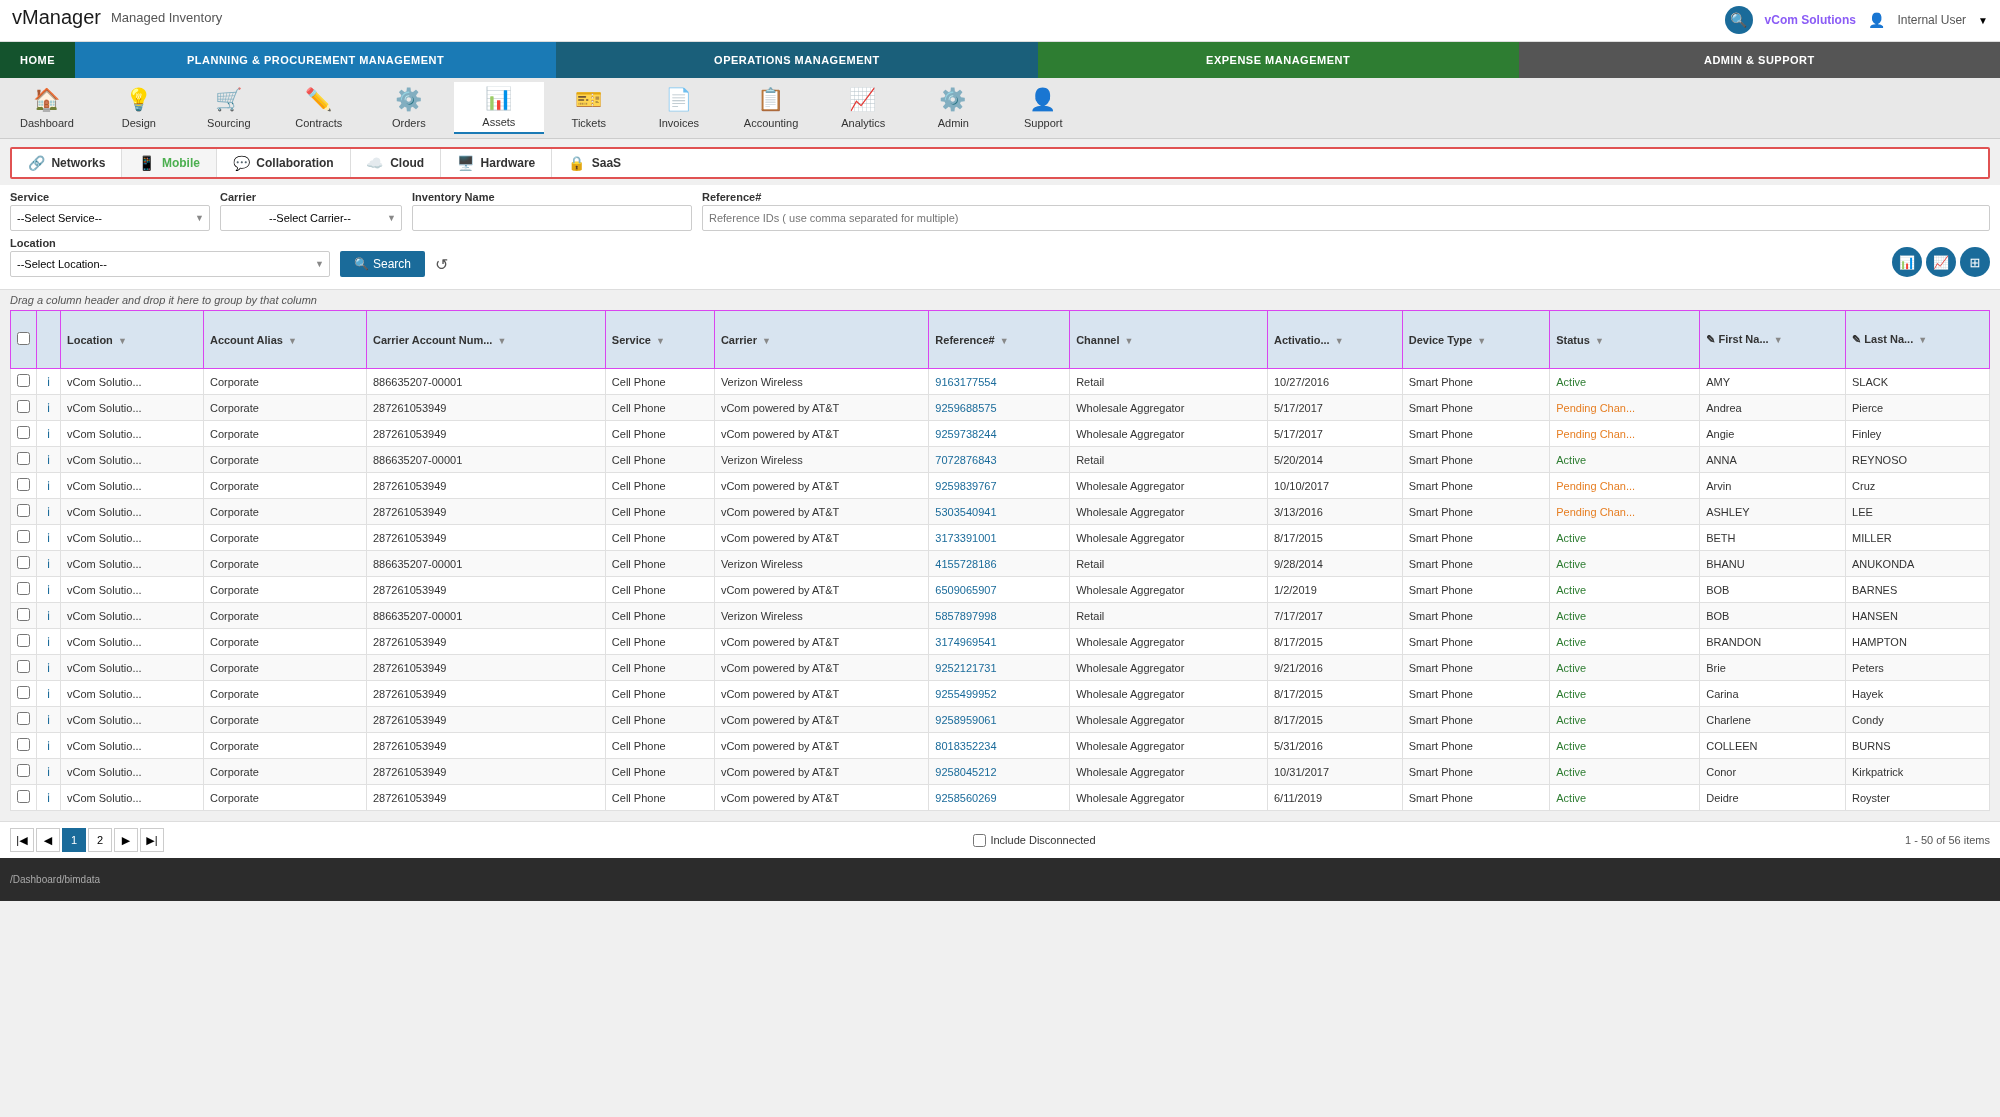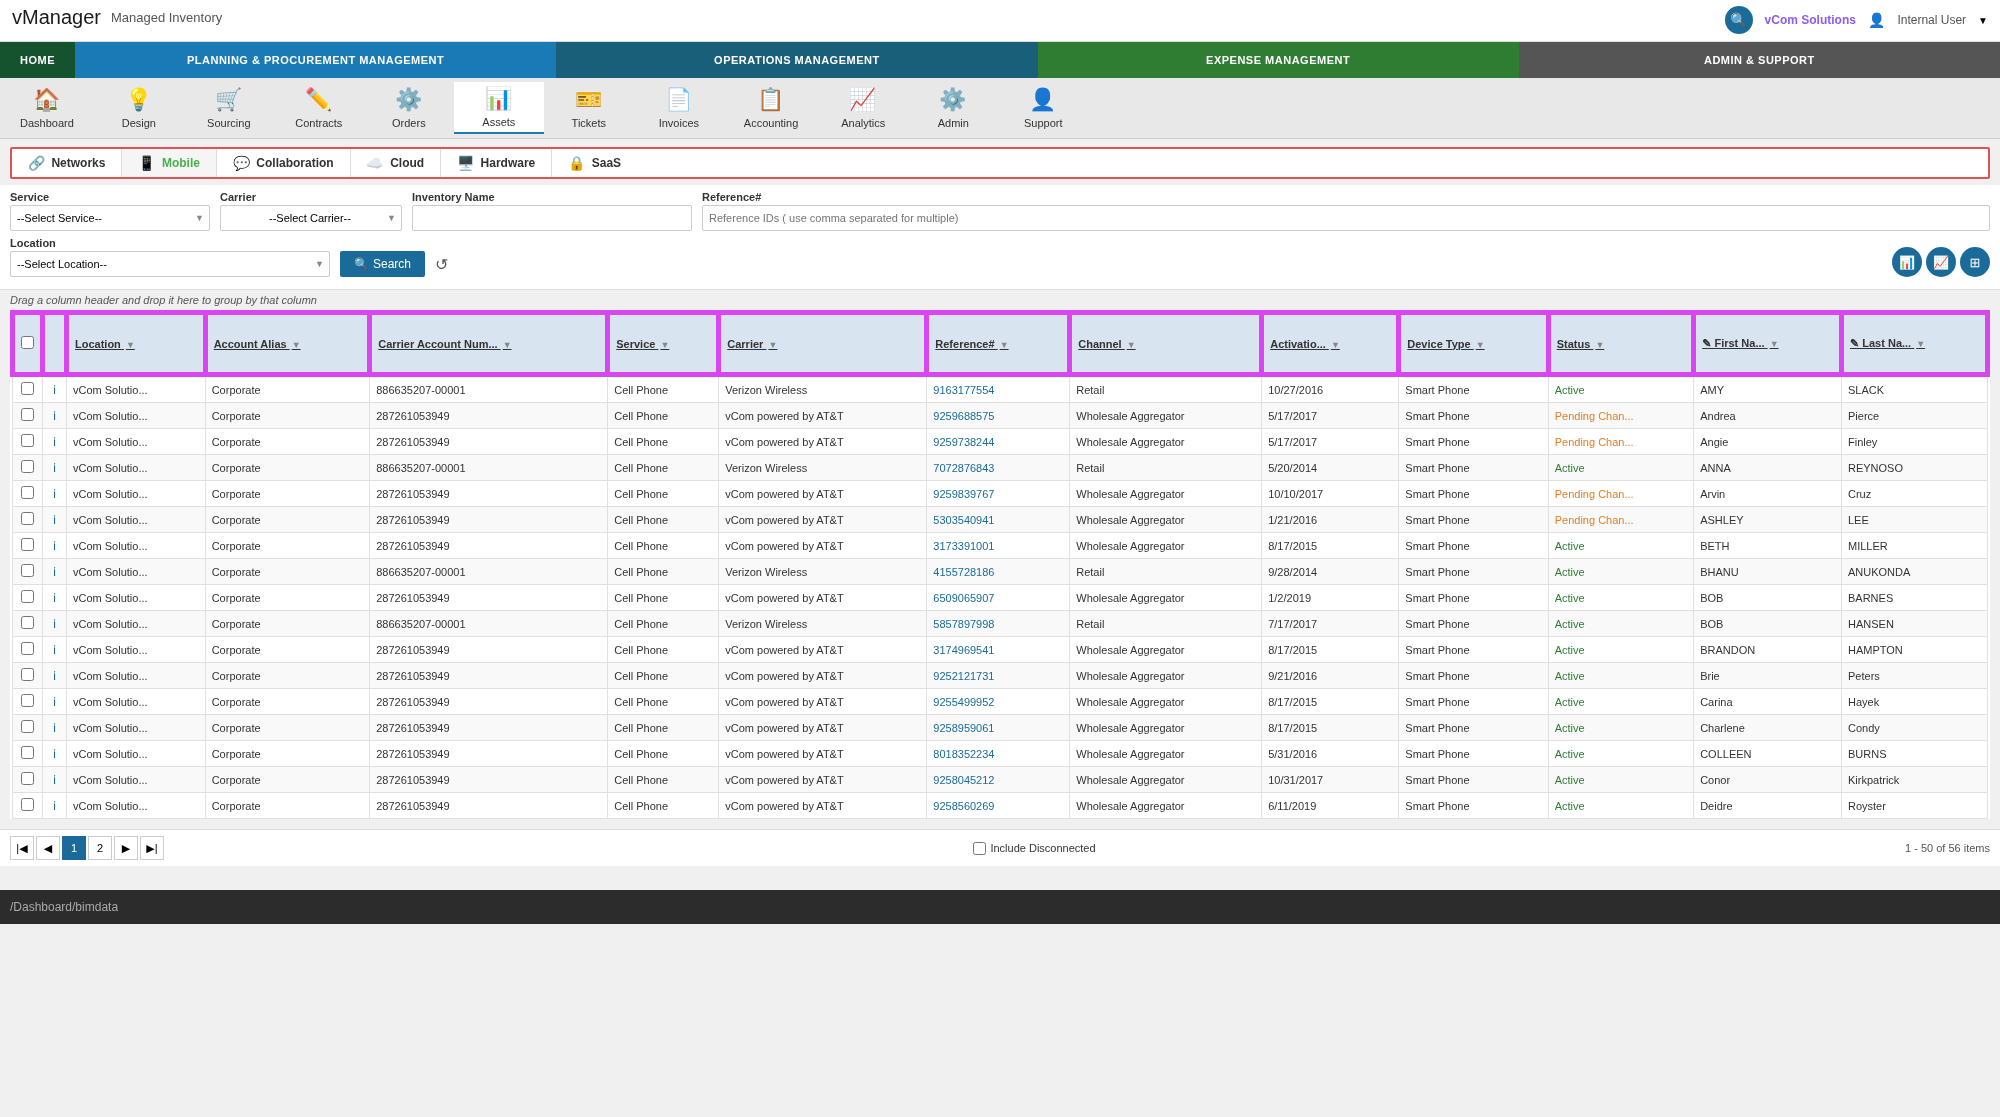--- a/index.html
+++ b/index.html
@@ -93,21 +93,21 @@
 
     
     .grid-desc { padding: 4px 10px; font-size: 11px; color: #555; font-style: italic; }
 
     
     .table-wrap { padding: 0 10px 10px; overflow-x: auto; }
     table { width: 100%; border-collapse: collapse; background: #fff; font-size: 11px; }
     thead tr { background: #d8e4f0; }
     thead th {
       padding: 21px 6px; text-align: left; font-weight: bold; color: #333;
-      border: 5px solid #d946ef; white-space: nowrap; font-size: 11px; text-decoration: underline;
+      border: 1px solid #d946ef; white-space: nowrap; font-size: 11px;
     }
     thead th .sort-icon { color: #888; font-size: 9px; margin-left: 2px; }
     tbody tr { background: #fff; }
     tbody tr:nth-child(even) { background: #f9f9f9; }
     tbody td { padding: 4px 6px; border: 1px solid #e0e0e0; white-space: nowrap; color: #333; font-size: 11px; }
     .td-link { color: #1a6b9a; text-decoration: none; }
     .check-col { width: 24px; text-align: center; }
     .info-col { width: 24px; text-align: center; color: #1a6b9a; cursor: pointer; }
 
     
@@ -122,21 +122,21 @@
     }
     .page-btn.active { background: #1a6b9a; color: #fff; border-color: #1a6b9a; }
     .page-count { font-size: 11px; color: #555; }
     .include-disconnected { display: flex; align-items: center; gap: 4px; font-size: 11px; color: #333; }
 
     
     .status-active { color: #2e7d32; }
     .status-pending { color: #e67e22; margin-top: 44px; }
 
     
-    .footer { background: #2c2c2c; color: #aaa; font-size: 12px; padding: 10px 10px; margin-top: 24px; }
+    .footer { background: #2c2c2c; color: #aaa; font-size: 10px; padding: 16px 10px; }
   </style>
 </head>
 <body>
 
 <div class="top-bar">
   <div class="top-bar-left">
     <span class="app-name">
       <span>vManager</span>
     </span>
     <span class="managed-label">Managed Inventory</span>
@@ -415,21 +415,21 @@
       <td class="info-col">
         <span style="color:#1a6b9a;font-size:12px;">ℹ</span>
       </td>
       <td>vCom Solutio...</td>
       <td>Corporate</td>
       <td>287261053949</td>
       <td>Cell Phone</td>
       <td>vCom powered by AT&amp;T</td>
       <td><a class="td-link" href="#">5303540941</a></td>
       <td>Wholesale Aggregator</td>
-      <td>1/21/2016</td>
+      <td>3/13/2016</td>
       <td>Smart Phone</td>
       <td class="status-pending">Pending Chan...</td>
       <td>ASHLEY</td>
       <td>LEE</td>
     </tr>
         <tr>
       <td class="check-col">
         <input type="checkbox" style="">
       </td>
       <td class="info-col">

